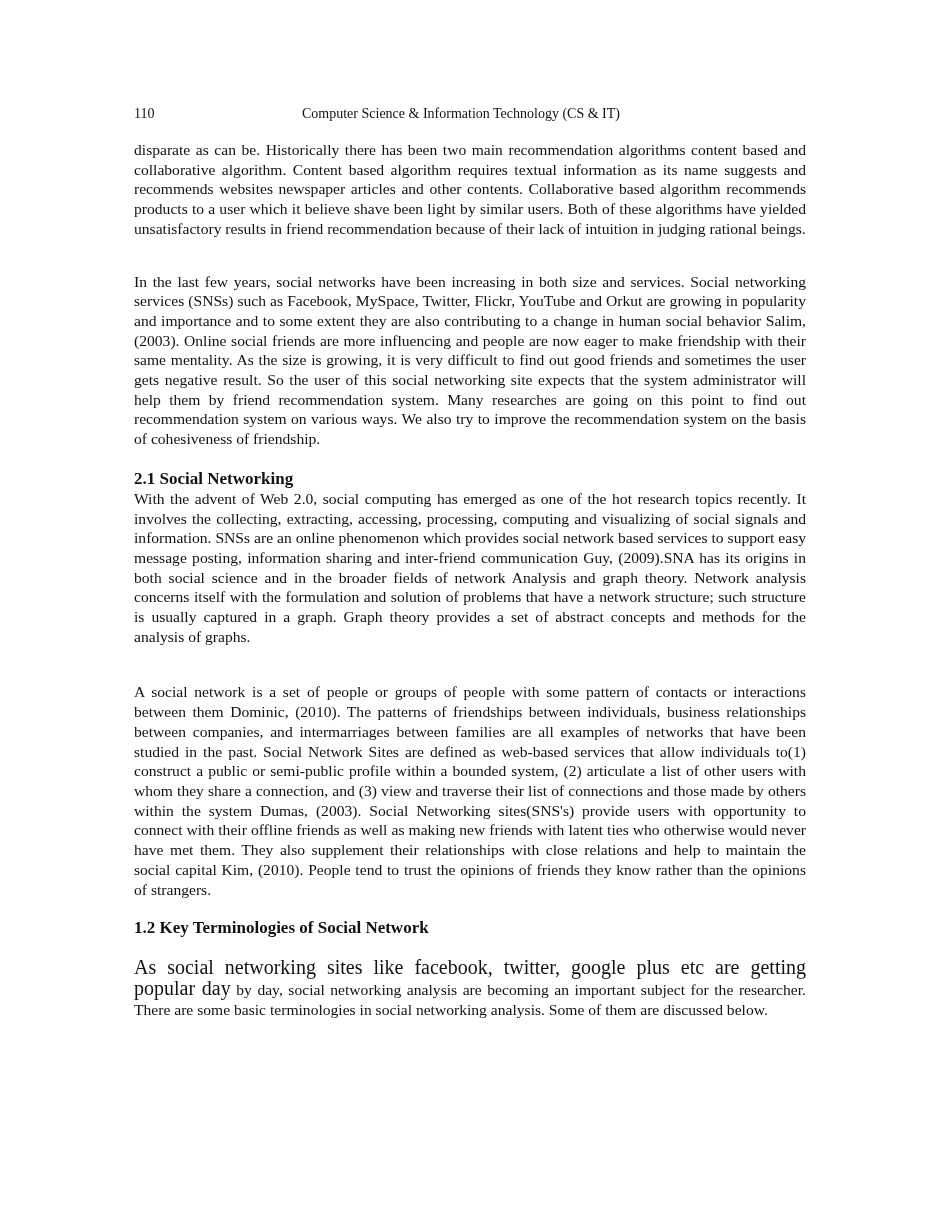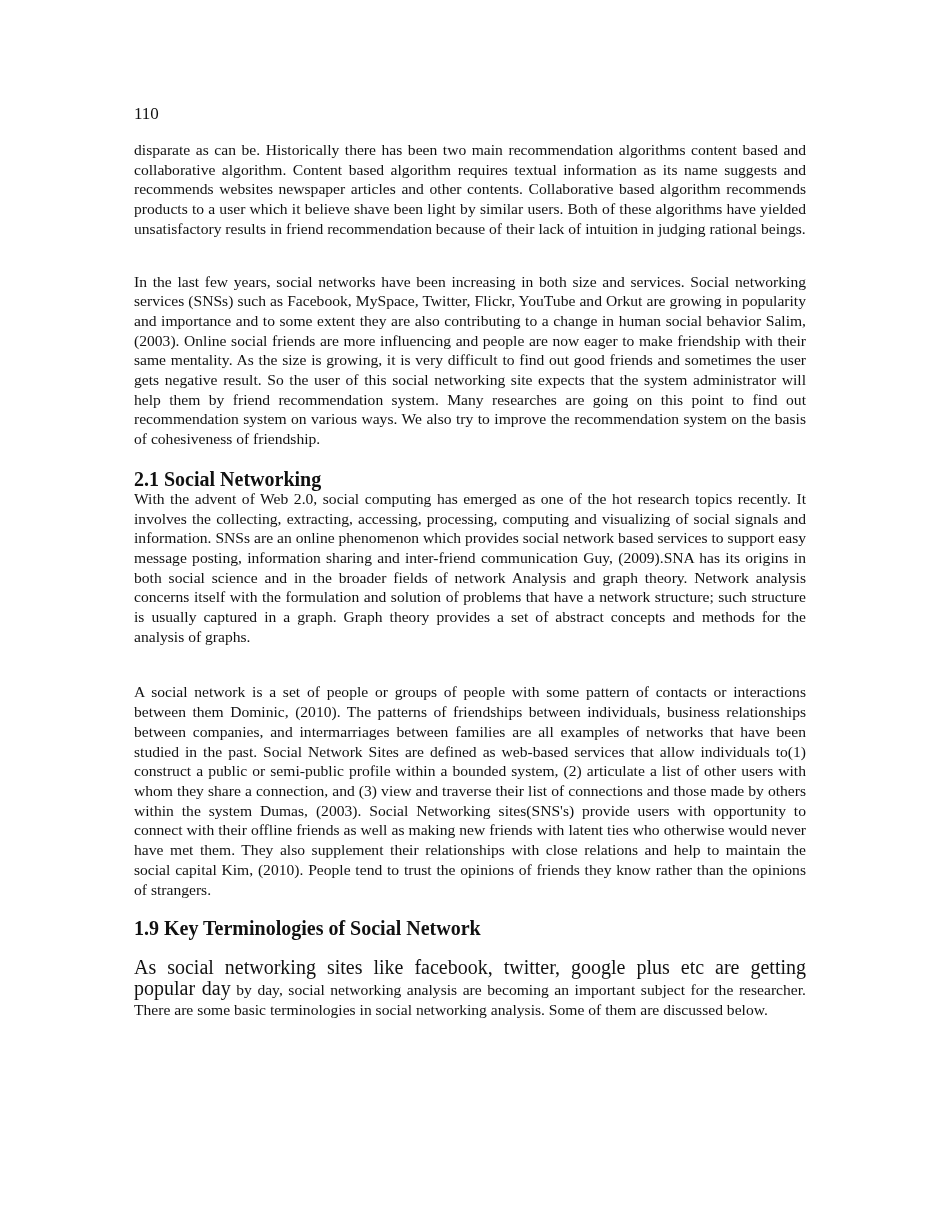--- a/index.html
+++ b/index.html
@@ -17,21 +17,21 @@
     }
     .page {
       position: absolute;
       left: 134px;
       top: 104px;
       width: 672px;
     }
     .running-header {
       position: relative;
       height: 20px;
-      font-size: 17px;
+      font-size: 14px;
       line-height: 20px;
     }
     .page-number {
       position: absolute;
       left: 0;
       top: 0;
     }
     .journal-title {
       position: absolute;
       left: 168px;
@@ -40,45 +40,46 @@
     .paragraph {
       font-size: 15.6px;
       line-height: 19.7px;
       text-align: justify;
       margin: 0;
     }
     .p1 { margin-top: 16px; }
     .p2 { margin-top: 33px; }
     .heading {
       font-weight: bold;
-      font-size: 20px;
+      font-size: 17px;
       line-height: 20px;
       margin: 0;
     }
     .h1 { margin-top: 20px; }
     .p3 { }
     .p4 { margin-top: 36px; }
     .h2 { margin-top: 19px; }
     .p5 {
       margin-top: 20px;
     }
     .p5 .first-line {
       font-size: 20px;
     }
   </style>
 </head>
 <body>
 
 <div class="page">
   <div class="running-header">
     <span class="page-number">110</span>
+    <span class="journal-title">Computer Science &amp; Information Technology (CS &amp; IT)</span>
   </div>
 
   <p class="paragraph p1">disparate as can be. Historically there has been two main recommendation algorithms content based and collaborative algorithm. Content based algorithm requires textual information as its name suggests and recommends websites newspaper articles and other contents. Collaborative based algorithm recommends products to a user which it believe shave been light by similar users. Both of these algorithms have yielded unsatisfactory results in friend recommendation because of their lack of intuition in judging rational beings.</p>
   <p class="paragraph p2">In the last few years, social networks have been increasing in both size and services. Social networking services (SNSs) such as Facebook, MySpace, Twitter, Flickr, YouTube and Orkut are growing in popularity and importance and to some extent they are also contributing to a change in human social behavior Salim, (2003). Online social friends are more influencing and people are now eager to make friendship with their same mentality. As the size is growing, it is very difficult to find out good friends and sometimes the user gets negative result. So the user of this social networking site expects that the system administrator will help them by friend recommendation system. Many researches are going on this point to find out recommendation system on various ways. We also try to improve the recommendation system on the basis of cohesiveness of friendship.</p>
 
   <h2 class="heading h1">2.1 Social Networking</h2>
   <p class="paragraph p3">With the advent of Web 2.0, social computing has emerged as one of the hot research topics recently. It involves the collecting, extracting, accessing, processing, computing and visualizing of social signals and information. SNSs are an online phenomenon which provides social network based services to support easy message posting, information sharing and inter-friend communication Guy, (2009).SNA has its origins in both social science and in the broader fields of network Analysis and graph theory. Network analysis concerns itself with the formulation and solution of problems that have a network structure; such structure is usually captured in a graph. Graph theory provides a set of abstract concepts and methods for the analysis of graphs.</p>
   <p class="paragraph p4">A social network is a set of people or groups of people with some pattern of contacts or interactions between them Dominic, (2010). The patterns of friendships between individuals, business relationships between companies, and intermarriages between families are all examples of networks that have been studied in the past. Social Network Sites are defined as web-based services that allow individuals to(1) construct a public or semi-public profile within a bounded system, (2) articulate a list of other users with whom they share a connection, and (3) view and traverse their list of connections and those made by others within the system Dumas, (2003). Social Networking sites(SNS's) provide users with opportunity to connect with their offline friends as well as making new friends with latent ties who otherwise would never have met them. They also supplement their relationships with close relations and help to maintain the social capital Kim, (2010). People tend to trust the opinions of friends they know rather than the opinions of strangers.</p>
 
-  <h2 class="heading h2">1.9 Key Terminologies of Social Network</h2>
+  <h2 class="heading h2">1.2 Key Terminologies of Social Network</h2>
   <p class="paragraph p5"><span class="first-line">As social networking sites like facebook, twitter, google plus etc are getting popular day</span> <span>by day, social networking analysis are becoming an important subject for the researcher. There are some basic terminologies in social networking analysis. Some of them are discussed below.</span></p>
 </div>
 
 </body></html>

